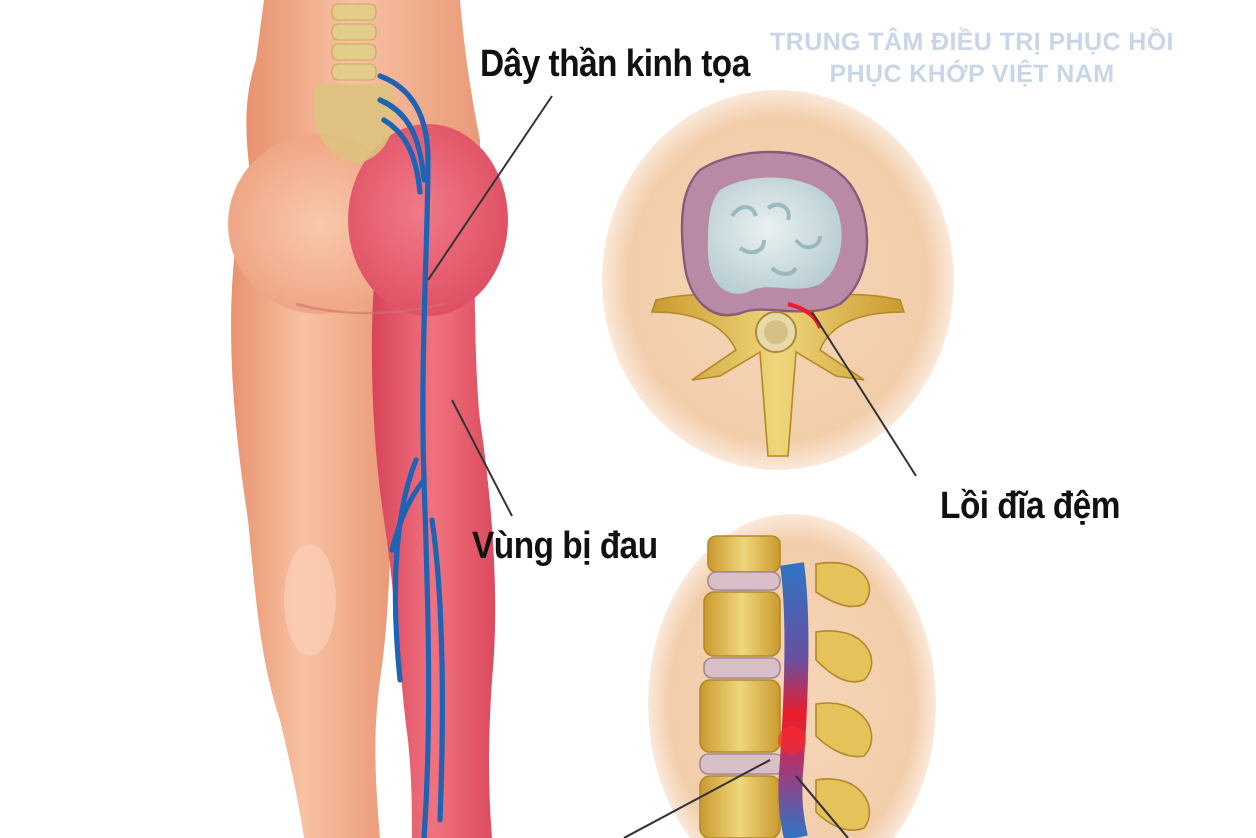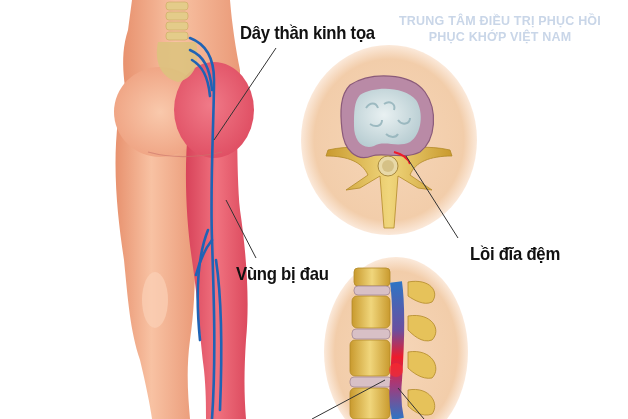--- a/index.html
+++ b/index.html
@@ -139,17 +139,17 @@
     <line x1="398" y1="388" x2="424" y2="419" stroke="#333" stroke-width="1"></line>
 
     <line x1="276" y1="48" x2="214" y2="140" stroke="#333" stroke-width="1"></line>
     <line x1="256" y1="258" x2="226" y2="200" stroke="#333" stroke-width="1"></line>
   </svg>
 
   <div class="label" style="left:240px; top:22px; font-size:19px;">Dây thần kinh tọa</div>
   <div class="label" style="left:470px; top:243px; font-size:19px;">Lồi đĩa đệm</div>
   <div class="label" style="left:236px; top:263px; font-size:19px;">Vùng bị đau</div>
 
-  <div class="watermark" style="left:376px; top:13px; width:248px;">
+  <div class="watermark" style="left:362px; top:13px; width:248px;">
     <div>TRUNG TÂM ĐIỀU TRỊ PHỤC HỒI</div>
     <div>PHỤC KHỚP VIỆT NAM</div>
   </div>
 </div>
 
 </body></html>

